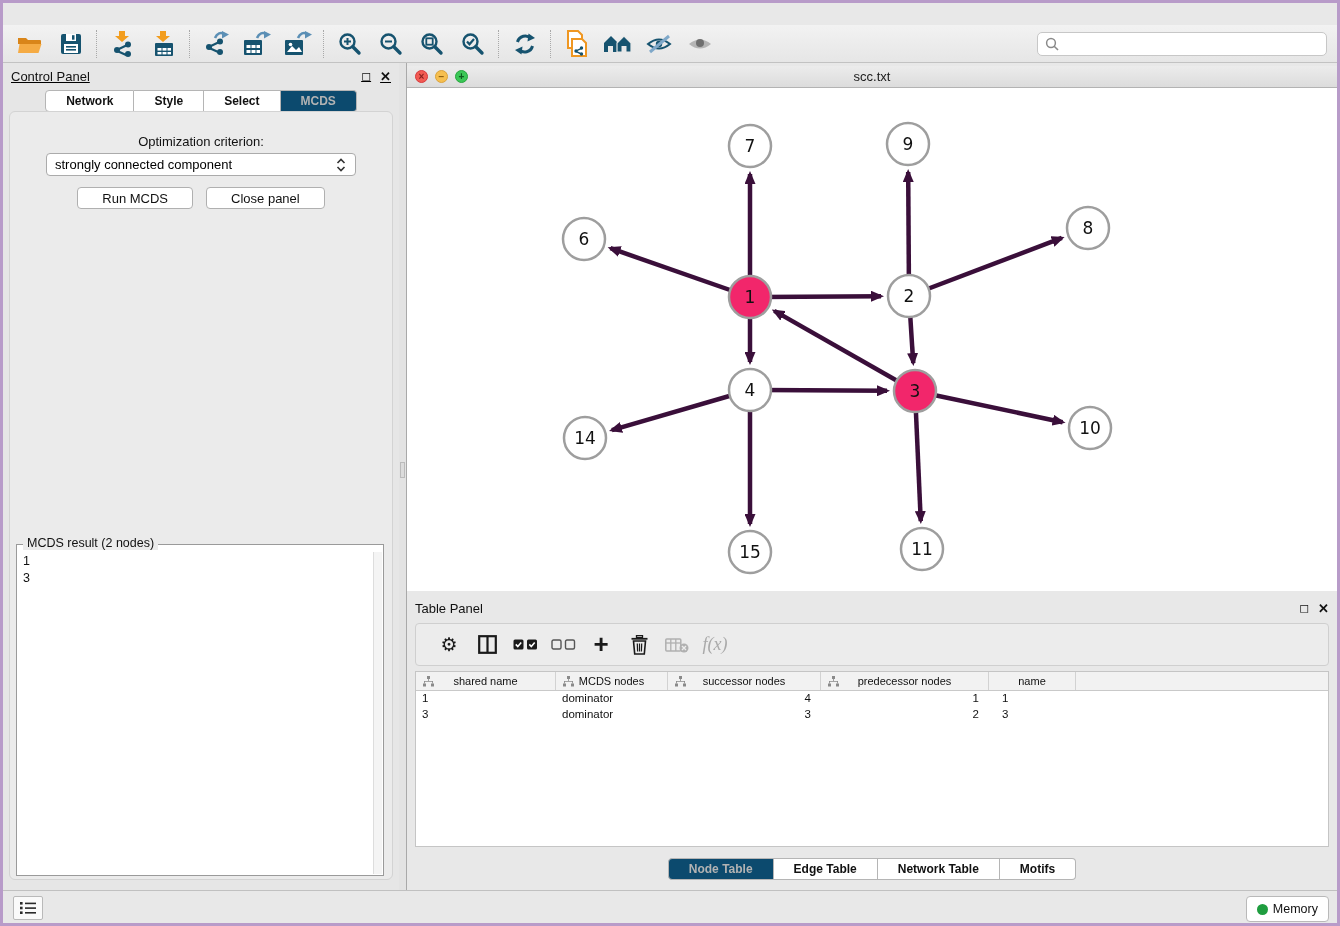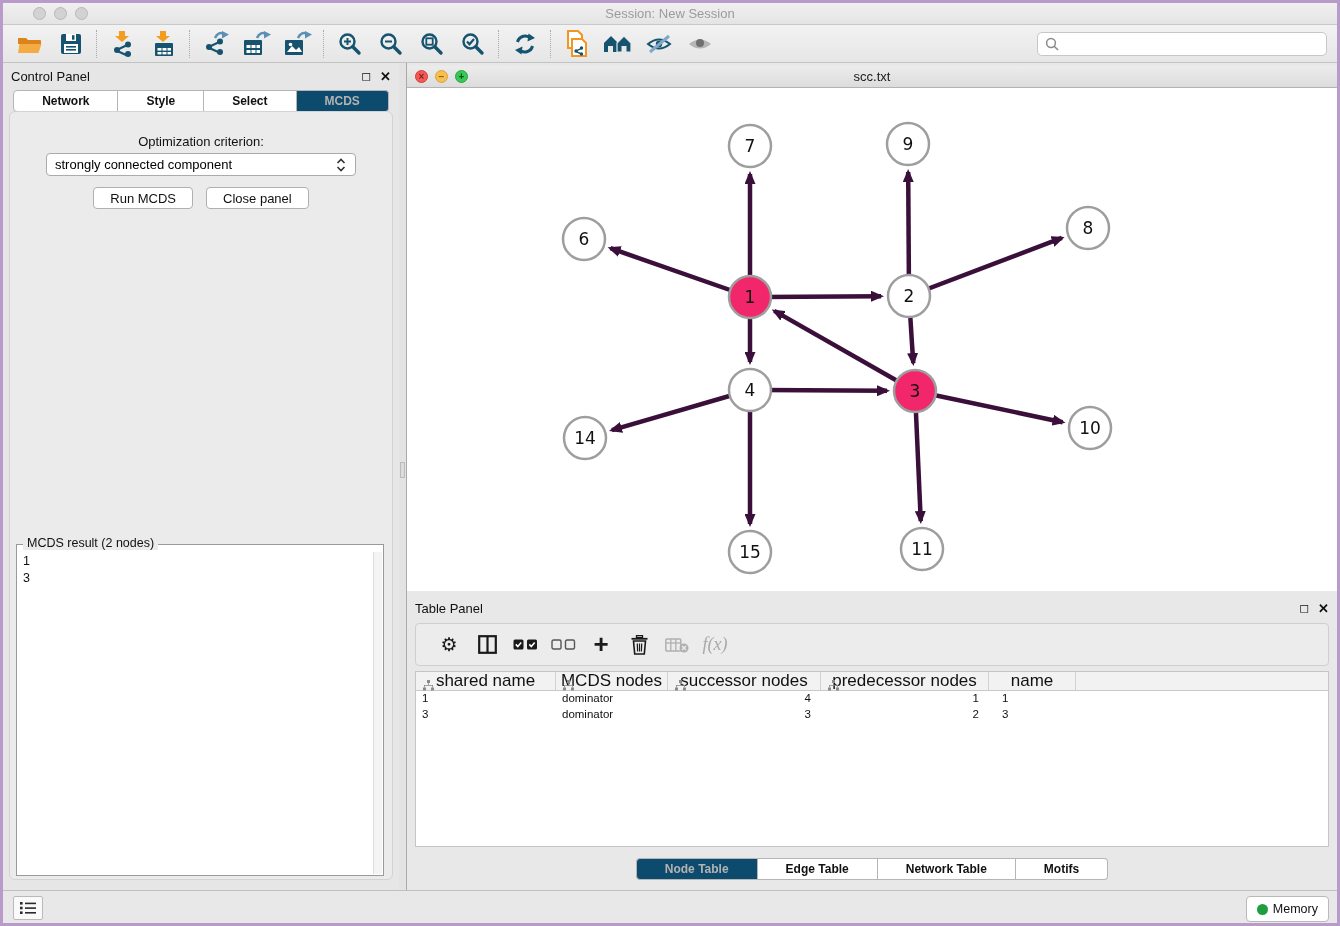--- a/index.html
+++ b/index.html
@@ -21,41 +21,41 @@
   #toolbar { position:absolute; left:3px; top:25px; right:3px; height:38px;
     background:linear-gradient(#f2f2f2,#e6e6e6); border-bottom:1px solid #c2c2c2;
     display:flex; align-items:center; padding-left:6px; }
   .tb-btn { width:41px; height:32px; display:flex; align-items:center; justify-content:center; cursor:default; }
   .tb-sep { width:1px; height:28px; border-left:1px dotted #a9a9a9; margin:0 5px; }
   #search-wrap { position:absolute; right:10px; top:7px; width:290px; height:24px;
     background:#fff; border:1px solid #c7c7c7; border-radius:5px; display:flex; align-items:center; padding-left:7px; }
   #search-input { border:none; outline:none; flex:1; height:20px; font-size:13px; background:transparent; margin-left:5px;}
 
   
-  #control-panel { position:absolute; left:3px; top:63px; width:396px; bottom:36px; background:#e6e6e6; }
+  #control-panel { position:absolute; left:3px; top:63px; width:396px; bottom:36px; background:#e6e6e6;text-decoration:underline; }
   .panel-head { height:26px; display:flex; align-items:center; padding:0 8px; }
   .panel-title { font-size:13px; color:#111; }
   .panel-wctl { margin-left:auto; display:flex; gap:9px; align-items:center; }
   .wc { font-size:13px; color:#111; font-weight:bold; line-height:1; cursor:default;}
   .wc.float { font-size:12px; font-weight:normal; }
   #cp-tabs { position:absolute; left:0; right:0; top:27px; display:flex; justify-content:center; }
-  .seg-tab { min-width:55px; padding:3px 28px; background:#fff; border:1px solid #b5b5b5; border-left:none;
+  .seg-tab { min-width:55px; padding:3px 20px; background:#fff; border:1px solid #b5b5b5; border-left:none;
     font-size:12px; font-weight:bold; color:#111; text-align:center; cursor:default;}
   .seg-tab:first-child { border-left:1px solid #b5b5b5; border-radius:4px 0 0 4px; }
   .seg-tab:last-child { border-radius:0 4px 4px 0; }
   .seg-tab.active { background:#0c4a6e; color:#b3b3b3; }
   #cp-body { position:absolute; left:6px; right:6px; top:48px; bottom:10px;
     background:#ebebeb; border:1px solid #d3d3d3; border-radius:6px; }
   #opt-label { position:absolute; top:22px; left:0; right:0; text-align:center; font-size:13px; color:#111; }
   #criterion { position:absolute; top:41px; left:36px; right:36px; height:23px; background:#fff;
     border:1px solid #ababab; border-radius:4px; display:flex; align-items:center; padding:0 8px; font-size:13px; }
   #criterion .spin { margin-left:auto; }
   #cp-buttons { position:absolute; top:75px; left:0; right:0; display:flex; justify-content:center; gap:13px; }
   .mac-btn { background:#fff; border:1px solid #b0b0b0; border-radius:4px; height:22px;
-    padding:0 16px; font-size:13px; color:#111; font-family:"Liberation Sans",sans-serif; cursor:default;}
+    padding:0 24px; font-size:13px; color:#111; font-family:"Liberation Sans",sans-serif; cursor:default;}
   #result-group { position:absolute; left:6px; right:8px; top:432px; bottom:3px;
     border:1px solid #9a9a9a; background:#fff; }
   #result-legend { position:absolute; top:-9px; left:6px; background:#ebebeb; padding:0 4px;
     font-size:12.5px; color:#111; }
   #result-text { position:absolute; left:2px; top:6px; right:12px; bottom:2px;
     font-family:"Liberation Sans",sans-serif; font-size:12.5px; color:#111; line-height:17px; padding:2px 4px; white-space:pre; }
   #result-scroll { position:absolute; right:1px; top:7px; bottom:1px; width:9px; background:#f4f4f4; border-left:1px solid #ddd; }
 
   
   #v-splitter { position:absolute; left:399px; top:63px; width:8px; bottom:36px; background:#e3e3e3; }
@@ -78,21 +78,21 @@
   #table-panel { position:absolute; left:407px; top:595px; right:3px; bottom:36px; background:#e8e8e8; }
   #tp-toolbar { position:absolute; left:8px; right:8px; top:28px; height:43px; background:#ececec;
     border:1px solid #cfcfcf; border-radius:4px; display:flex; align-items:center; padding-left:14px; gap:0; }
   .tpi { width:38px; display:flex; align-items:center; justify-content:center; cursor:default; }
   .tpi.gear { font-size:19px; color:#1a1a1a; }
   .tpi.plus { font-size:26px; font-weight:bold; color:#1a1a1a; }
   .tpi.fx { font-family:"Liberation Serif",serif; font-style:italic; font-size:18px; color:#a9a9a9; }
   #tp-table { position:absolute; left:8px; right:8px; top:76px; bottom:43px; background:#fff; border:1px solid #c5c5c5; overflow:hidden;}
   #tp-header { display:flex; height:19px; background:#f2f2f2; border-bottom:1px solid #c9c9c9; }
   .th { position:relative; border-right:1px solid #d2d2d2; display:flex; align-items:center; justify-content:center;
-    font-size:17px; color:#111; gap:0; }
+    font-size:11px; color:#111; gap:0; }
   .th .tree { position:absolute; left:7px; top:4px; }
   .tr { display:flex; height:16px; }
   .td { font-size:11.5px; color:#111; padding-top:1px; }
   .td.al { text-align:left; padding-left:6px; }
   .td.ar { text-align:right; padding-right:10px; }
   .td.an { text-align:left; padding-left:13px; }
   #tp-tabs { position:absolute; left:0; right:0; bottom:10px; display:flex; justify-content:center; }
 
   
   #status-bar { position:absolute; left:3px; right:3px; bottom:3px; height:33px; background:#e8e8e8; border-top:1px solid #c0c0c0; }
@@ -104,28 +104,20 @@
 </style>
 </head>
 <body>
 
 <div id="app">
   <div class="pborder" id="pb-top"></div>
   <div class="pborder" id="pb-bot"></div>
   <div class="pborder" id="pb-left"></div>
   <div class="pborder" id="pb-right"></div>
 
-  <div id="titlebar">
-    <div class="tl-group">
-      <div class="tl"></div>
-      <div class="tl"></div>
-      <div class="tl"></div>
-    </div>
-    <div class="t-text">Session: New Session</div>
-  </div>
 
   <div id="toolbar">
     <div class="tb-btn">
       <svg width="26" height="22" viewBox="0 0 26 22">
         <path d="M1,5 h8 l2,2 h12 a1,1 0 0 1 1,1 v3 H1 Z" fill="#d98519"></path>
         <path d="M2.5,11 h22 l-3,9 h-20.5 Z" fill="#f5ab44"></path>
       </svg>
     </div>
     <div class="tb-btn">
       <svg width="22" height="22" viewBox="0 0 22 22">

